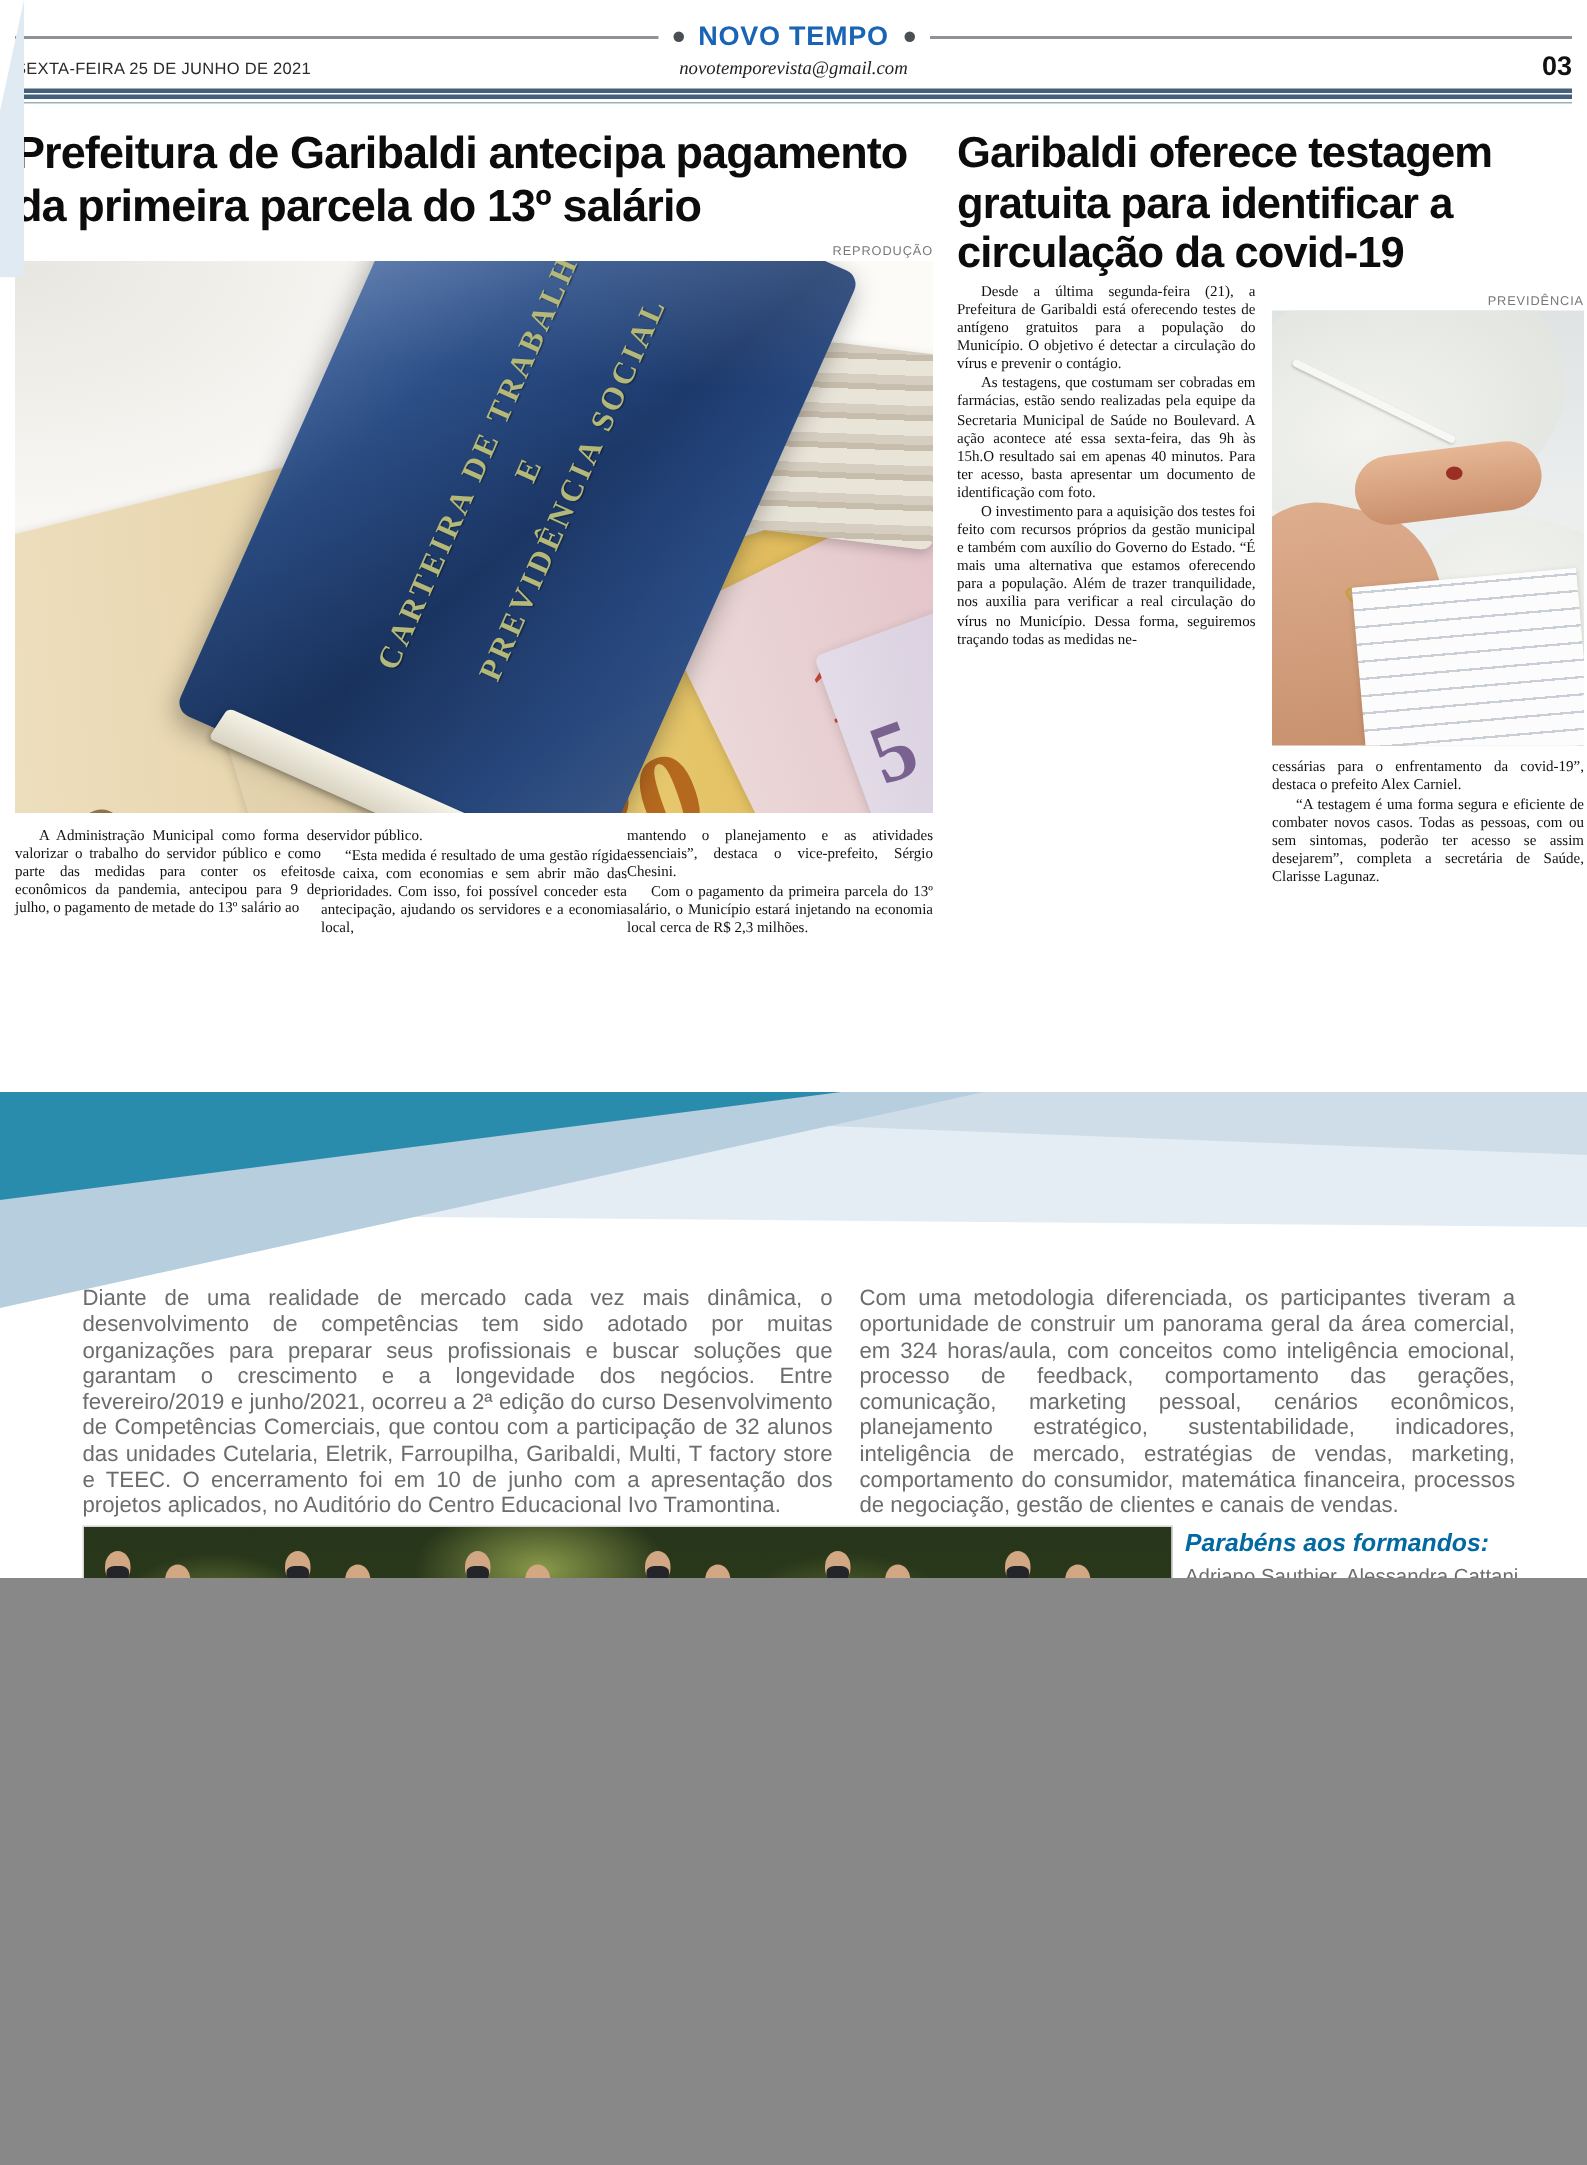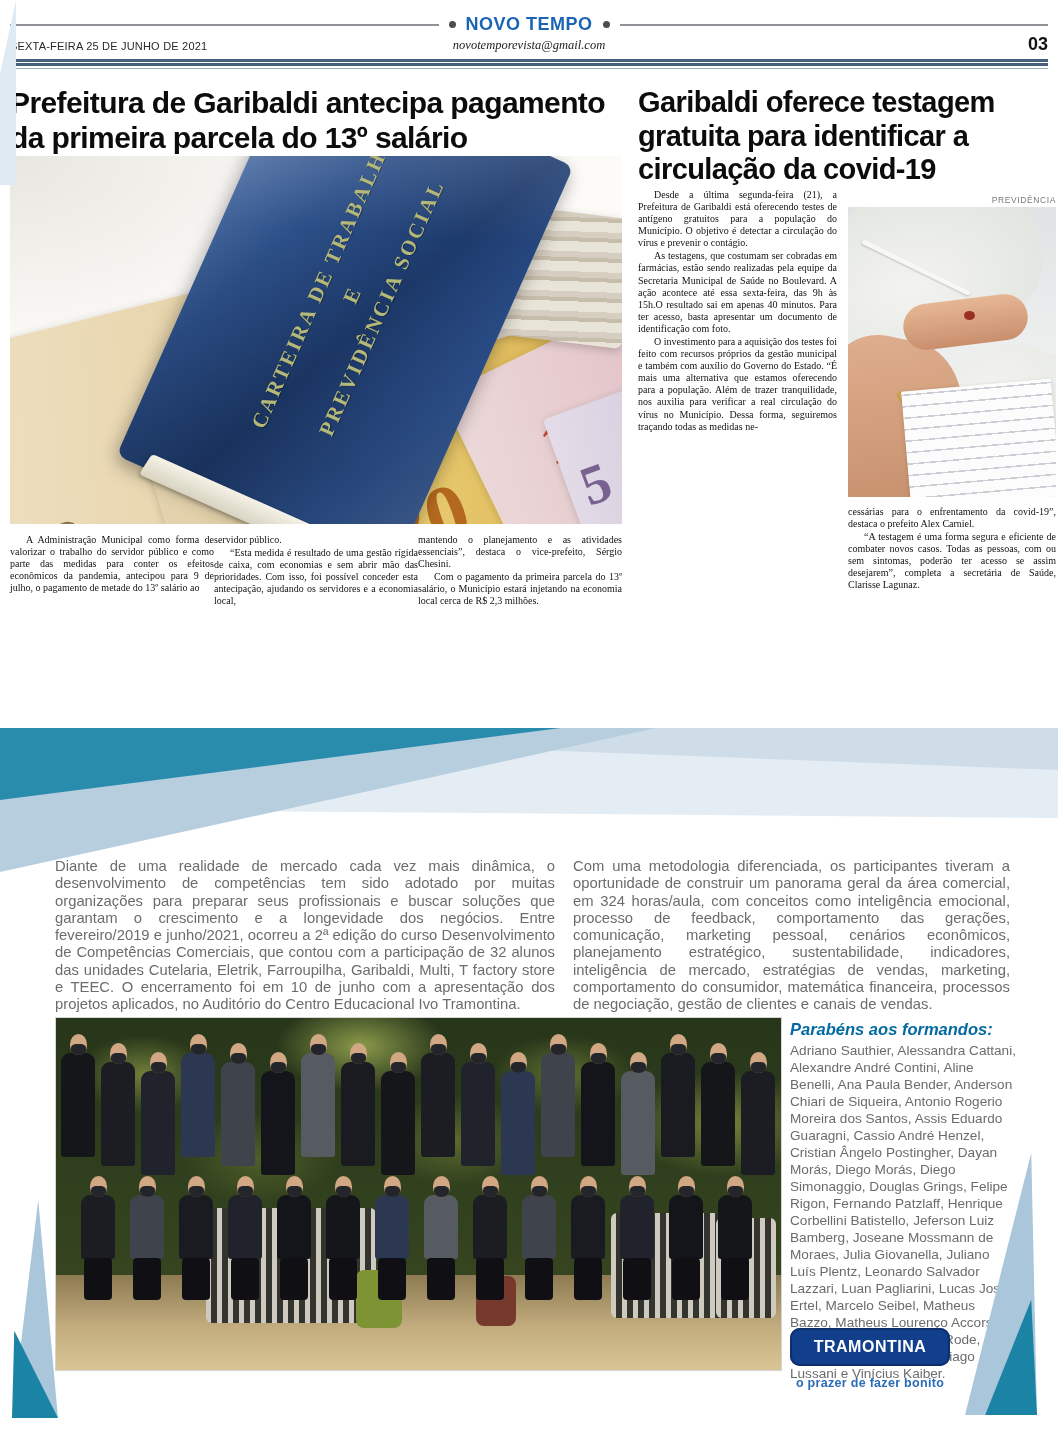--- a/index.html
+++ b/index.html
@@ -1,16 +1,16 @@
 <!DOCTYPE html>
 <html lang="pt-BR"><head>
 <meta charset="utf-8">
 <style>
   html,body{margin:0;padding:0;background:#888;}
-  .page{position:relative;width:1058px;height:1443px;background:#fff;margin:0 auto;
+  .page{position:relative;width:1058px;height:1052px;background:#fff;margin:0 auto;
         font-family:"Liberation Sans",sans-serif;overflow:hidden;color:#111;}
 
   
   .hdr{position:absolute;top:14px;left:10px;right:10px;}
   .mast-row{display:flex;align-items:center;gap:10px;}
   .mast-rule{flex:1;height:2px;background:#8f9296;}
   .mast-dot{width:7px;height:7px;border-radius:50%;background:#4a4f54;}
   .mast-title{font-size:18px;font-weight:bold;color:#1a64b5;letter-spacing:.5px;white-space:nowrap;}
   .hdr-row2{position:relative;height:20px;margin-top:1px;}
   .hdr-date{position:absolute;left:0;top:4px;font-size:11px;color:#2a2a2a;letter-spacing:.2px;}
@@ -168,20 +168,21 @@
       <span class="hdr-email">novotemporevista@gmail.com</span>
       <span class="hdr-page">03</span>
     </div>
     <div class="hdr-rule"></div>
   </header>
 
   <div class="articles">
 
     <article class="art-left">
       <h1>Prefeitura de Garibaldi antecipa pagamento da primeira parcela do 13º salário</h1>
+      <div class="credit">REPRODUÇÃO</div>
       <div class="photo-money">
         <div class="note n50a">
           <div class="wm"></div>
           <span class="num">50</span>
         </div>
         <div class="note n50b">
           <span class="num">50</span>
         </div>
         <div class="note n20">
           <span class="num">20</span>

